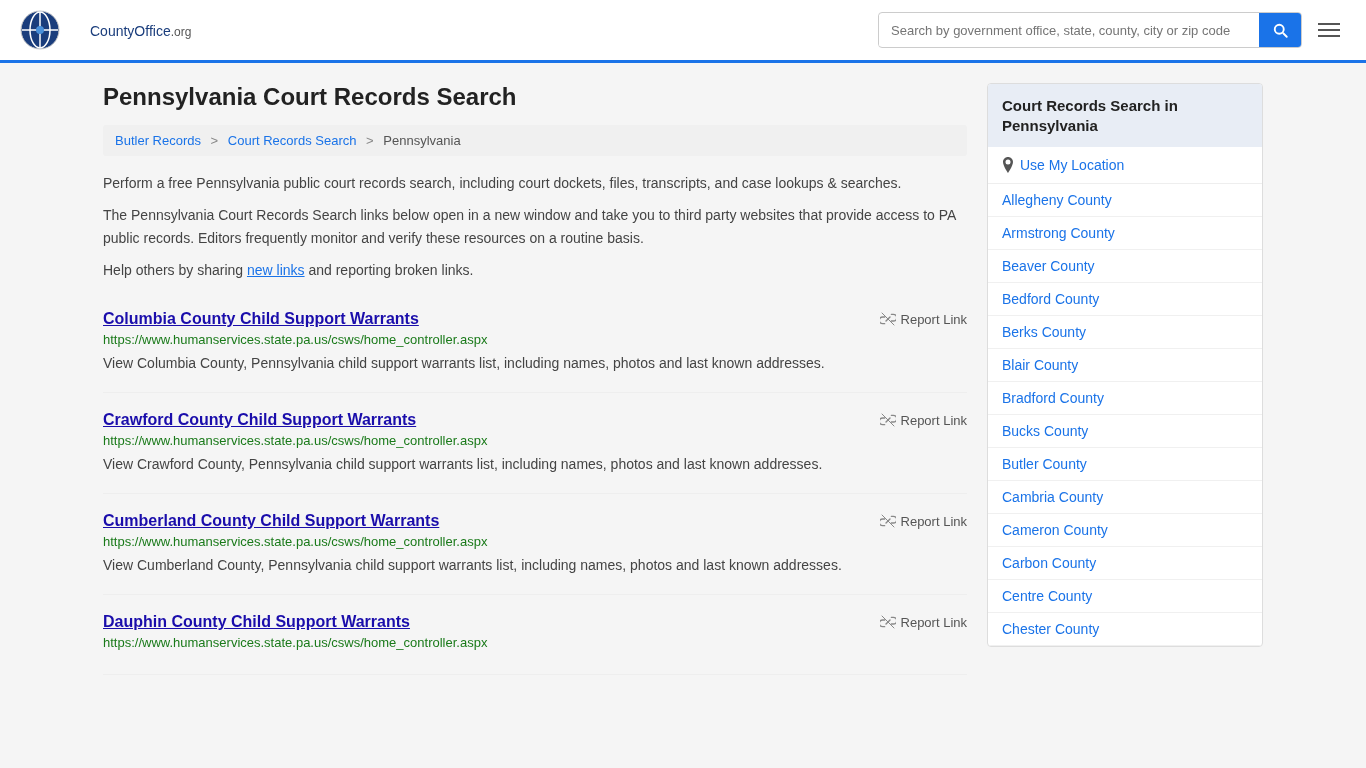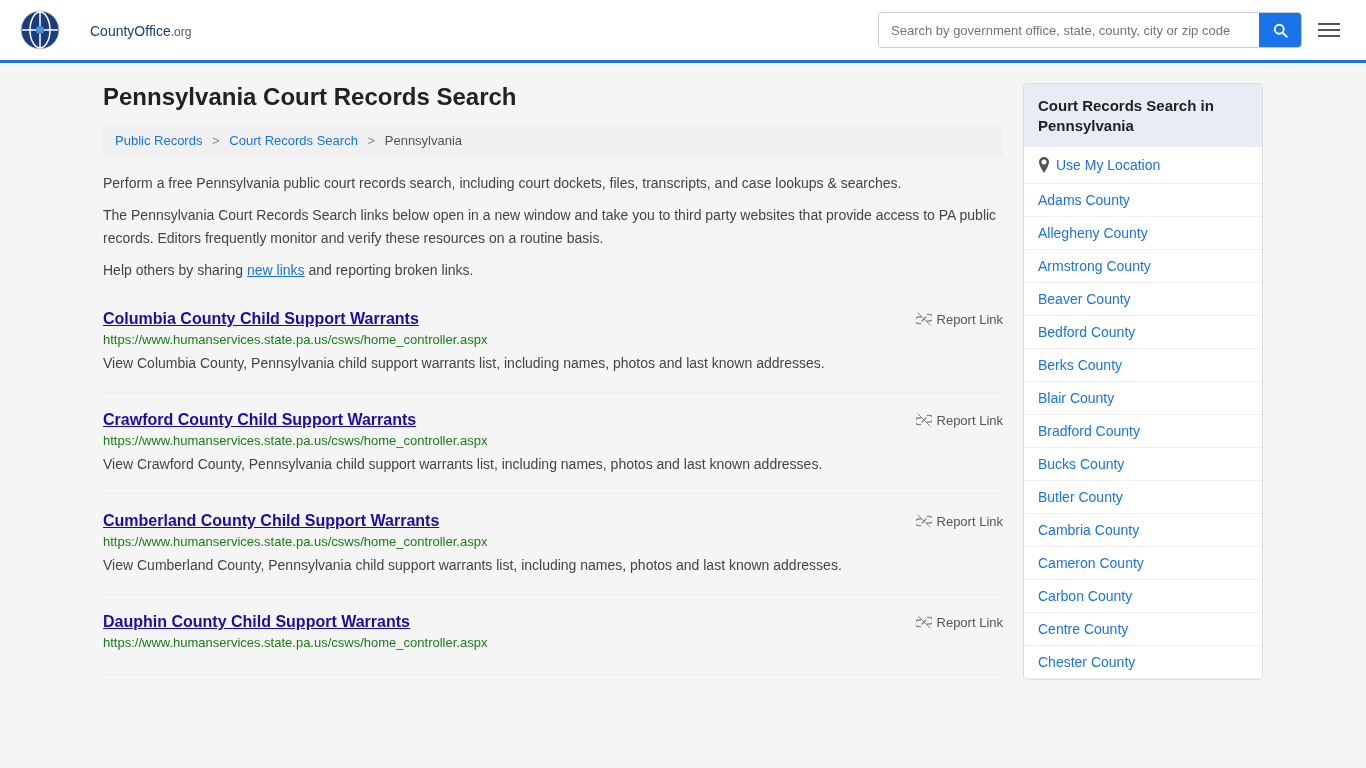--- a/index.html
+++ b/index.html
@@ -91,21 +91,21 @@
       max-width: 1200px;
       margin: 0 auto;
       padding: 20px;
       display: flex;
       gap: 20px;
     }
     .main-content {
       flex: 1;
     }
     .sidebar {
-      width: 240px;
+      width: 276px;
       flex-shrink: 0;
     }
 
     
     .page-title {
       font-size: 24px;
       font-weight: bold;
       color: #222;
       margin-bottom: 14px;
     }
@@ -248,21 +248,21 @@
   </div>
 </header>
 
 <div class="container">
 
   <div class="main-content">
 
     <h1 class="page-title">Pennsylvania Court Records Search</h1>
 
     <nav class="breadcrumb">
-      <a href="#">Public Records</a>
+      <a href="#">Butler Records</a>
       <span class="sep">&gt;</span>
       <a href="#">Court Records Search</a>
       <span class="sep">&gt;</span>
       <span>Pennsylvania</span>
     </nav>
 
     <p class="description">Perform a free Pennsylvania public court records search, including court dockets, files, transcripts, and case lookups &amp; searches.</p>
     <p class="description">The Pennsylvania Court Records Search links below open in a new window and take you to third party websites that provide access to PA public records. Editors frequently monitor and verify these resources on a routine basis.</p>
     <p class="description">
       <span>Help others by sharing </span><a href="#">new links</a><span> and reporting broken links.</span>
@@ -340,23 +340,20 @@
     <div class="sidebar-box">
       <div class="sidebar-title">Court Records Search in Pennsylvania</div>
       <div class="sidebar-location">
         <svg width="12" height="16" viewBox="0 0 12 16" xmlns="http://www.w3.org/2000/svg">
           <path d="M6 0C3.24 0 1 2.24 1 5c0 3.75 5 11 5 11s5-7.25 5-11c0-2.76-2.24-5-5-5zm0 7.5A2.5 2.5 0 1 1 6 2.5 2.5 2.5 0 0 1 6 7.5z" fill="#555"></path>
         </svg>
         <span>Use My Location</span>
       </div>
       <ul class="sidebar-county-list" id="county-list">
           <li>
-            <a href="#">Adams County</a>
-          </li>
-          <li>
             <a href="#">Allegheny County</a>
           </li>
           <li>
             <a href="#">Armstrong County</a>
           </li>
           <li>
             <a href="#">Beaver County</a>
           </li>
           <li>
             <a href="#">Bedford County</a>

